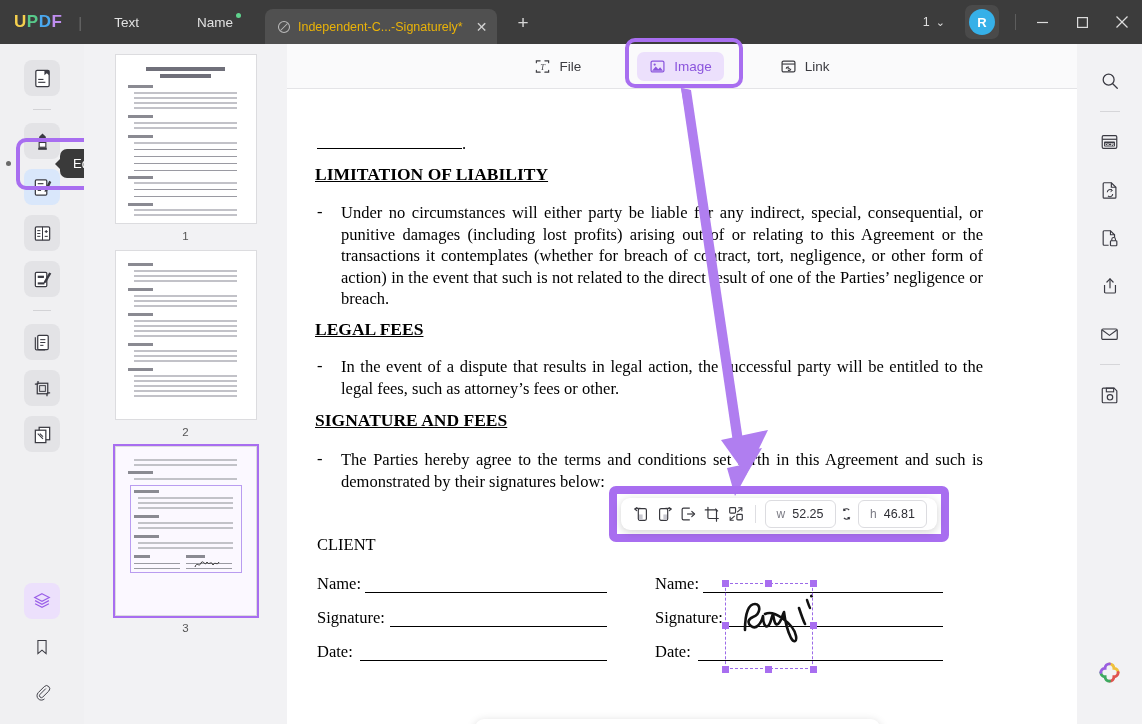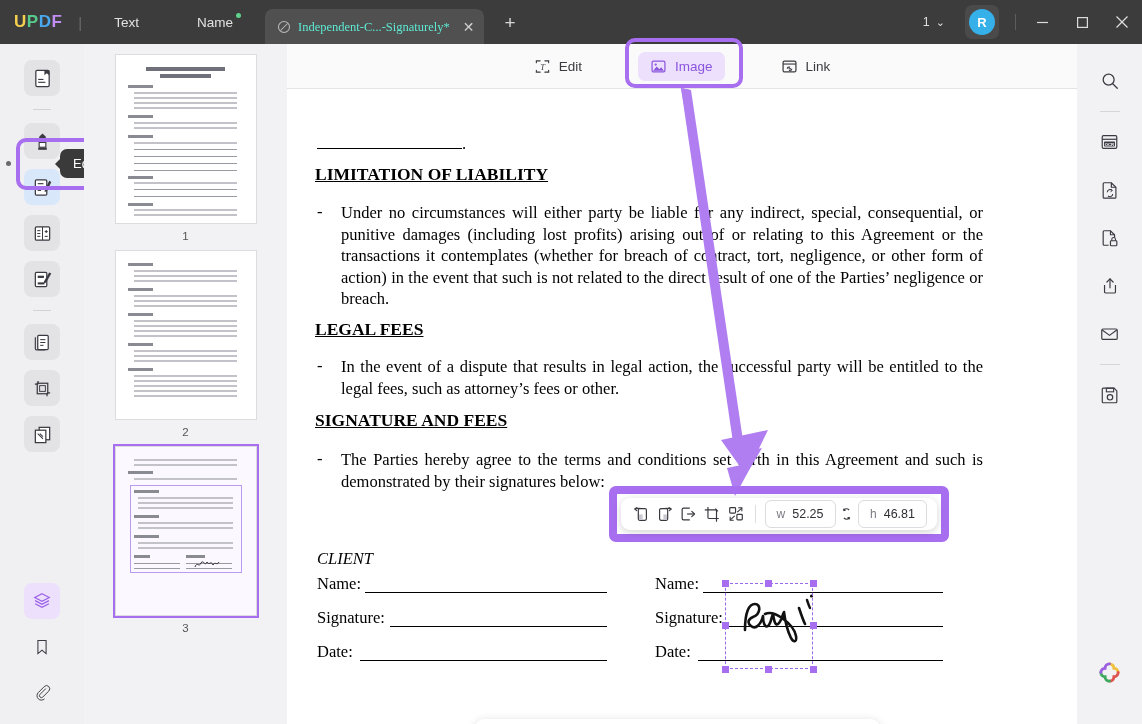--- a/index.html
+++ b/index.html
@@ -25,21 +25,21 @@
   .menu-item.first { margin-left: 6px; }
   .dot-green {
     position: absolute; top: 3px; right: 2px; width: 5px; height: 5px;
     border-radius: 50%; background: #5fd38d;
   }
   .tab {
     margin-left: 22px; height: 36px; border-radius: 8px 8px 0 0;
     background: #505050; display: flex; align-items: center;
     padding: 0 10px 0 12px; align-self: flex-end; gap: 7px; position: relative; top: 1px;
   }
-  .tab-title { color: #5eead4; font-size: 12.5px; white-space: nowrap; font-family: Liberation Serif, serif; }
+  .tab-title { color: #eab308; font-size: 12.5px; white-space: nowrap; }
   .tab-close { color: #d0d0d0; font-size: 14px; margin-left: 6px; line-height: 1; cursor: pointer; }
   .tab-new { color: #d6d6d6; font-size: 19px; margin-left: 20px; line-height: 1; cursor: pointer; font-weight: 300; }
   .tb-right { margin-left: auto; display: flex; align-items: center; height: 44px; }
   .zoomsel { color: #ddd; font-size: 12.5px; display: flex; align-items: center; gap: 6px; padding: 0 8px; }
   .avatar-wrap { background: #4a4a4a; border-radius: 7px; padding: 4px; margin: 0 10px 0 12px; }
   .avatar {
     width: 26px; height: 26px; border-radius: 50%; background: #36b0e8;
     color: #fff; font-size: 13px; font-weight: bold;
     display: flex; align-items: center; justify-content: center;
   }
@@ -425,21 +425,21 @@
     </div>
 
     <div class="docarea">
 
       <div class="doctoolbar">
         <div class="dtab">
           <svg width="17" height="17" viewBox="0 0 18 18">
             <path d="M2.5 5 V3 h4 M15.5 5 V3 h-4 M2.5 13 V15 h4 M15.5 13 V15 h-4" fill="none" stroke="#3b3b40" stroke-width="1.2" stroke-linecap="round"></path>
             <text x="9" y="12.6" font-family="Liberation Serif, serif" font-size="9" font-style="italic" text-anchor="middle" fill="#3b3b40">T</text>
           </svg>
-          <span>Edit</span>
+          <span>File</span>
         </div>
 
         <div class="dtab active">
           <svg width="17" height="17" viewBox="0 0 18 18">
             <rect x="2.2" y="3.2" width="13.6" height="11.6" rx="1.6" fill="none" stroke="#8b55dd" stroke-width="1.3"></rect>
             <circle cx="6" cy="7" r="1.2" fill="#8b55dd"></circle>
             <path d="M3.2 13.5 L7.2 9 l2.6 3 2-2.2 3 3.7 z" fill="#8b55dd"></path>
           </svg>
           <span>Image</span>
         </div>
@@ -469,21 +469,21 @@
           <div class="dpara" style="position:absolute; left:54px; top:113px; width:642px;">Under no circumstances will either party be liable for any indirect, special, consequential, or punitive damages (including lost profits) arising out of or relating to this Agreement or the transactions it contemplates (whether for breach of contract, tort, negligence, or other form of action) in the event that such is not related to the direct result of one of the Parties’ negligence or breach.</div>
 
           <div class="dhead" style="position:absolute; left:28px; top:230px;">LEGAL FEES</div>
           <div class="dash" style="left:30px; top:267px;">-</div>
           <div class="dpara" style="position:absolute; left:54px; top:267px; width:642px;">In the event of a dispute that results in legal action, the successful party will be entitled to the legal fees, such as attorney’s fees or other.</div>
 
           <div class="dhead" style="position:absolute; left:28px; top:321px;">SIGNATURE AND FEES</div>
           <div class="dash" style="left:30px; top:360px;">-</div>
           <div class="dpara" style="position:absolute; left:54px; top:360px; width:642px;">The Parties hereby agree to the terms and conditions set forth in this Agreement and such is demonstrated by their signatures below:</div>
 
-          <div style="position:absolute; left:30px; top:460px; font-family:'Liberation Serif',serif; font-size:16.5px;font-style:italic;">CLIENT</div>
+          <div style="position:absolute; left:30px; top:446px; font-family:'Liberation Serif',serif; font-size:16.5px;">CLIENT</div>
 
           <div style="position:absolute; left:30px; top:485px; font-family:'Liberation Serif',serif; font-size:16.5px;">Name:</div>
           <div class="dline" style="position:absolute; left:78px; top:485px; width:242px; height:19px;"></div>
 
           <div style="position:absolute; left:30px; top:519px; font-family:'Liberation Serif',serif; font-size:16.5px;">Signature:</div>
           <div class="dline" style="position:absolute; left:103px; top:519px; width:217px; height:19px;"></div>
 
           <div style="position:absolute; left:30px; top:553px; font-family:'Liberation Serif',serif; font-size:16.5px;">Date:</div>
           <div class="dline" style="position:absolute; left:73px; top:553px; width:247px; height:19px;"></div>
 

